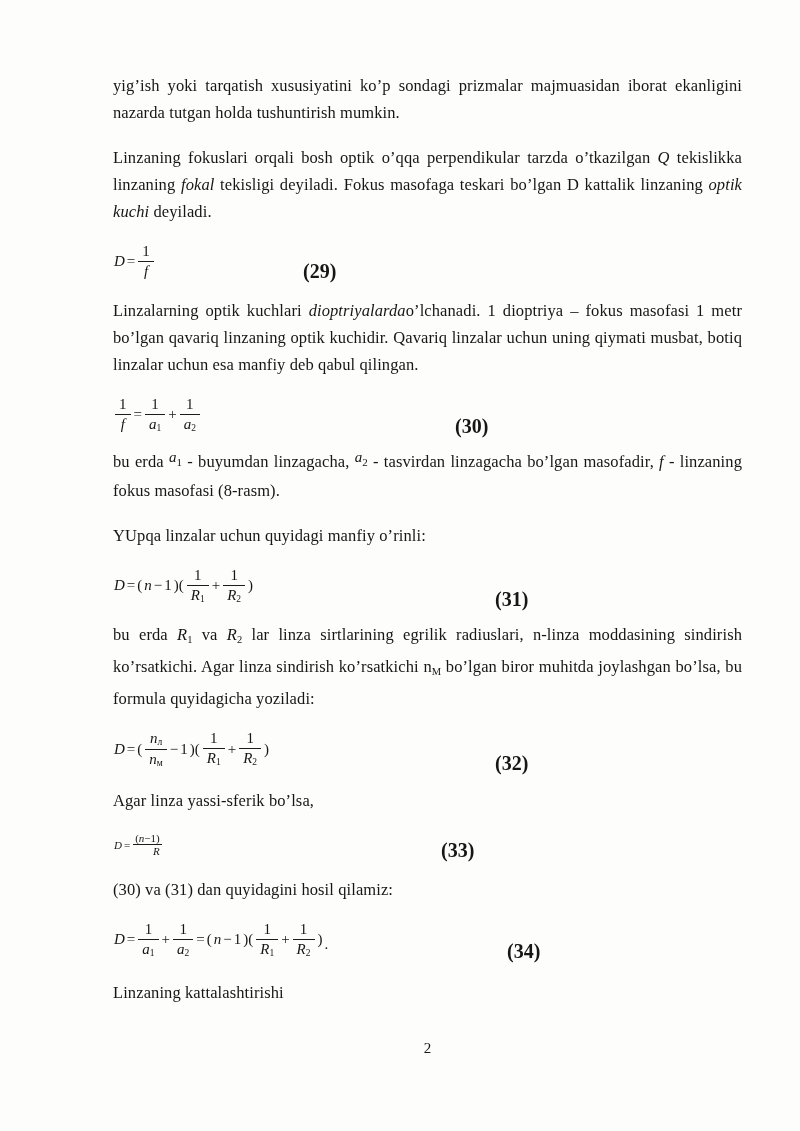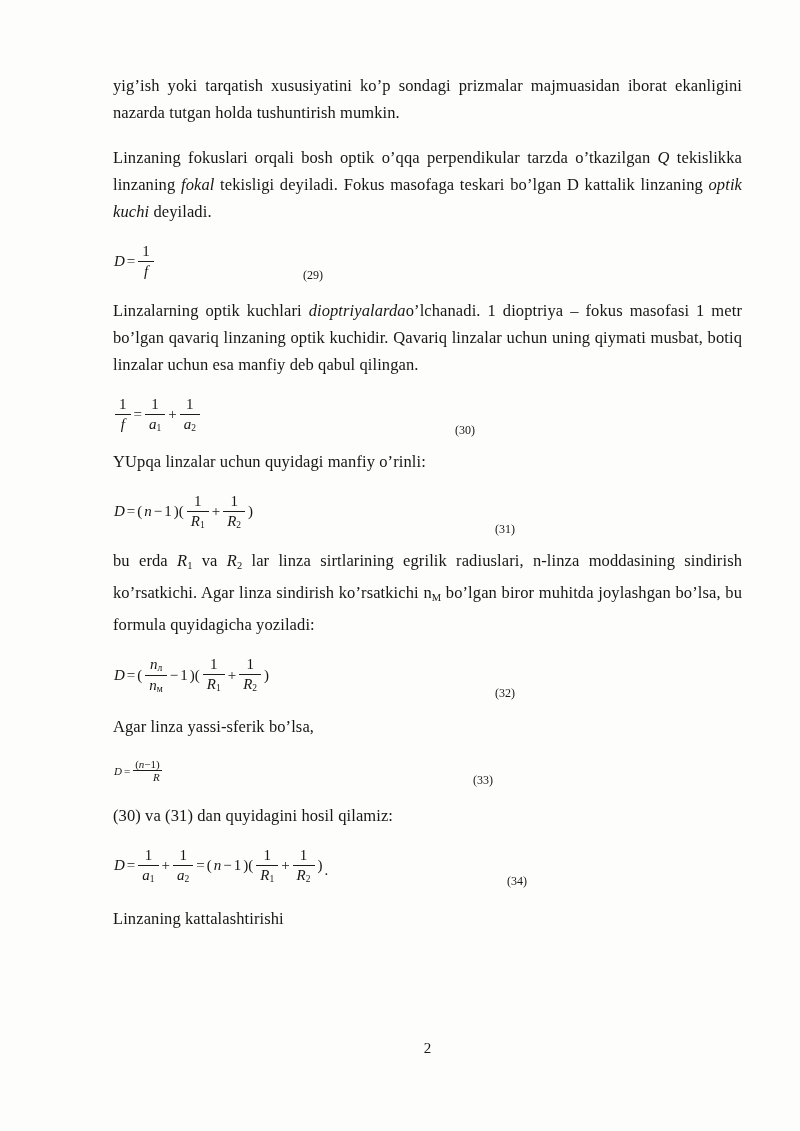--- a/index.html
+++ b/index.html
@@ -36,32 +36,32 @@
     position:relative;
     font-size:15px;
     line-height:1.15;
   }
   .eq-body{display:inline-flex;align-items:center;}
   .eq-body .tok{padding:0 1px;}
   .frac{display:inline-block;text-align:center;margin:0 2px;vertical-align:middle;}
   .num{display:block;border-bottom:1px solid #1c1c1c;padding:0 4px 1px;}
   .den{display:block;padding:1px 4px 0;}
   .frac .r-sub{font-size:9.5px;vertical-align:-2px;}
-  .eq-label{position:absolute;bottom:0;font-size:12px;}
+  .eq-label{position:absolute;bottom:0;font-size:20px;font-weight:bold;}
   #eq29{margin:10px 0 16px;}
   #eq30{margin:8px 0 14px;}
   #eq31{margin:10px 0 16px;}
   #eq32{margin:10px 0 18px;}
   #eq33{margin:10px 0 18px;}
   #eq34{margin:10px 0 20px;}
   #eq29 .eq-label{left:190px;bottom:-2px;}
   #eq30 .eq-label{left:342px;bottom:-4px;}
   #eq31 .eq-label{left:382px;bottom:-6px;}
   #eq32 .eq-label{left:382px;bottom:-6px;}
-  #eq33 .eq-label{left:360px;bottom:-4px;}
+  #eq33 .eq-label{left:328px;bottom:-4px;}
   #eq34 .eq-label{left:382px;bottom:-4px;margin-left:12px;}
   #eq33 .eq-body{font-size:11px;}
   #eq33 .num,#eq33 .den{padding:0 2px;text-align:right;}
   .page-num{
     position:absolute;
     top:1040px;left:113px;width:629px;
     text-align:center;
     font-size:15px;
   }
 </style>
@@ -102,20 +102,21 @@
         </span>
         <span class="tok">+</span>
         <span class="frac">
           <span class="num"><span>1</span></span>
           <span class="den"><i class="r-i">a</i><span class="r-sub">2</span></span>
         </span>
       </span>
     <span class="eq-label">(30)</span>
   </div>
 
+  <p class="para"><span>bu erda </span><span class="r-ai">a</span><span class="r-aisub">1</span><span> - buyumdan linzagacha, </span><span class="r-ai">a</span><span class="r-aisub">2</span><span> - tasvirdan linzagacha bo’lgan masofadir, </span><i class="r-i">f</i><span> - linzaning fokus masofasi (8-rasm).</span></p>
 
   <p class="para"><span>YUpqa linzalar uchun quyidagi manfiy o’rinli:</span></p>
 
   <div class="eq-row" id="eq31">
     <span class="eq-body">
         <span class="tok r-i">D</span>
         <span class="tok">=</span>
         <span class="tok">(</span>
         <span class="tok r-i">n</span>
         <span class="tok">−</span>

